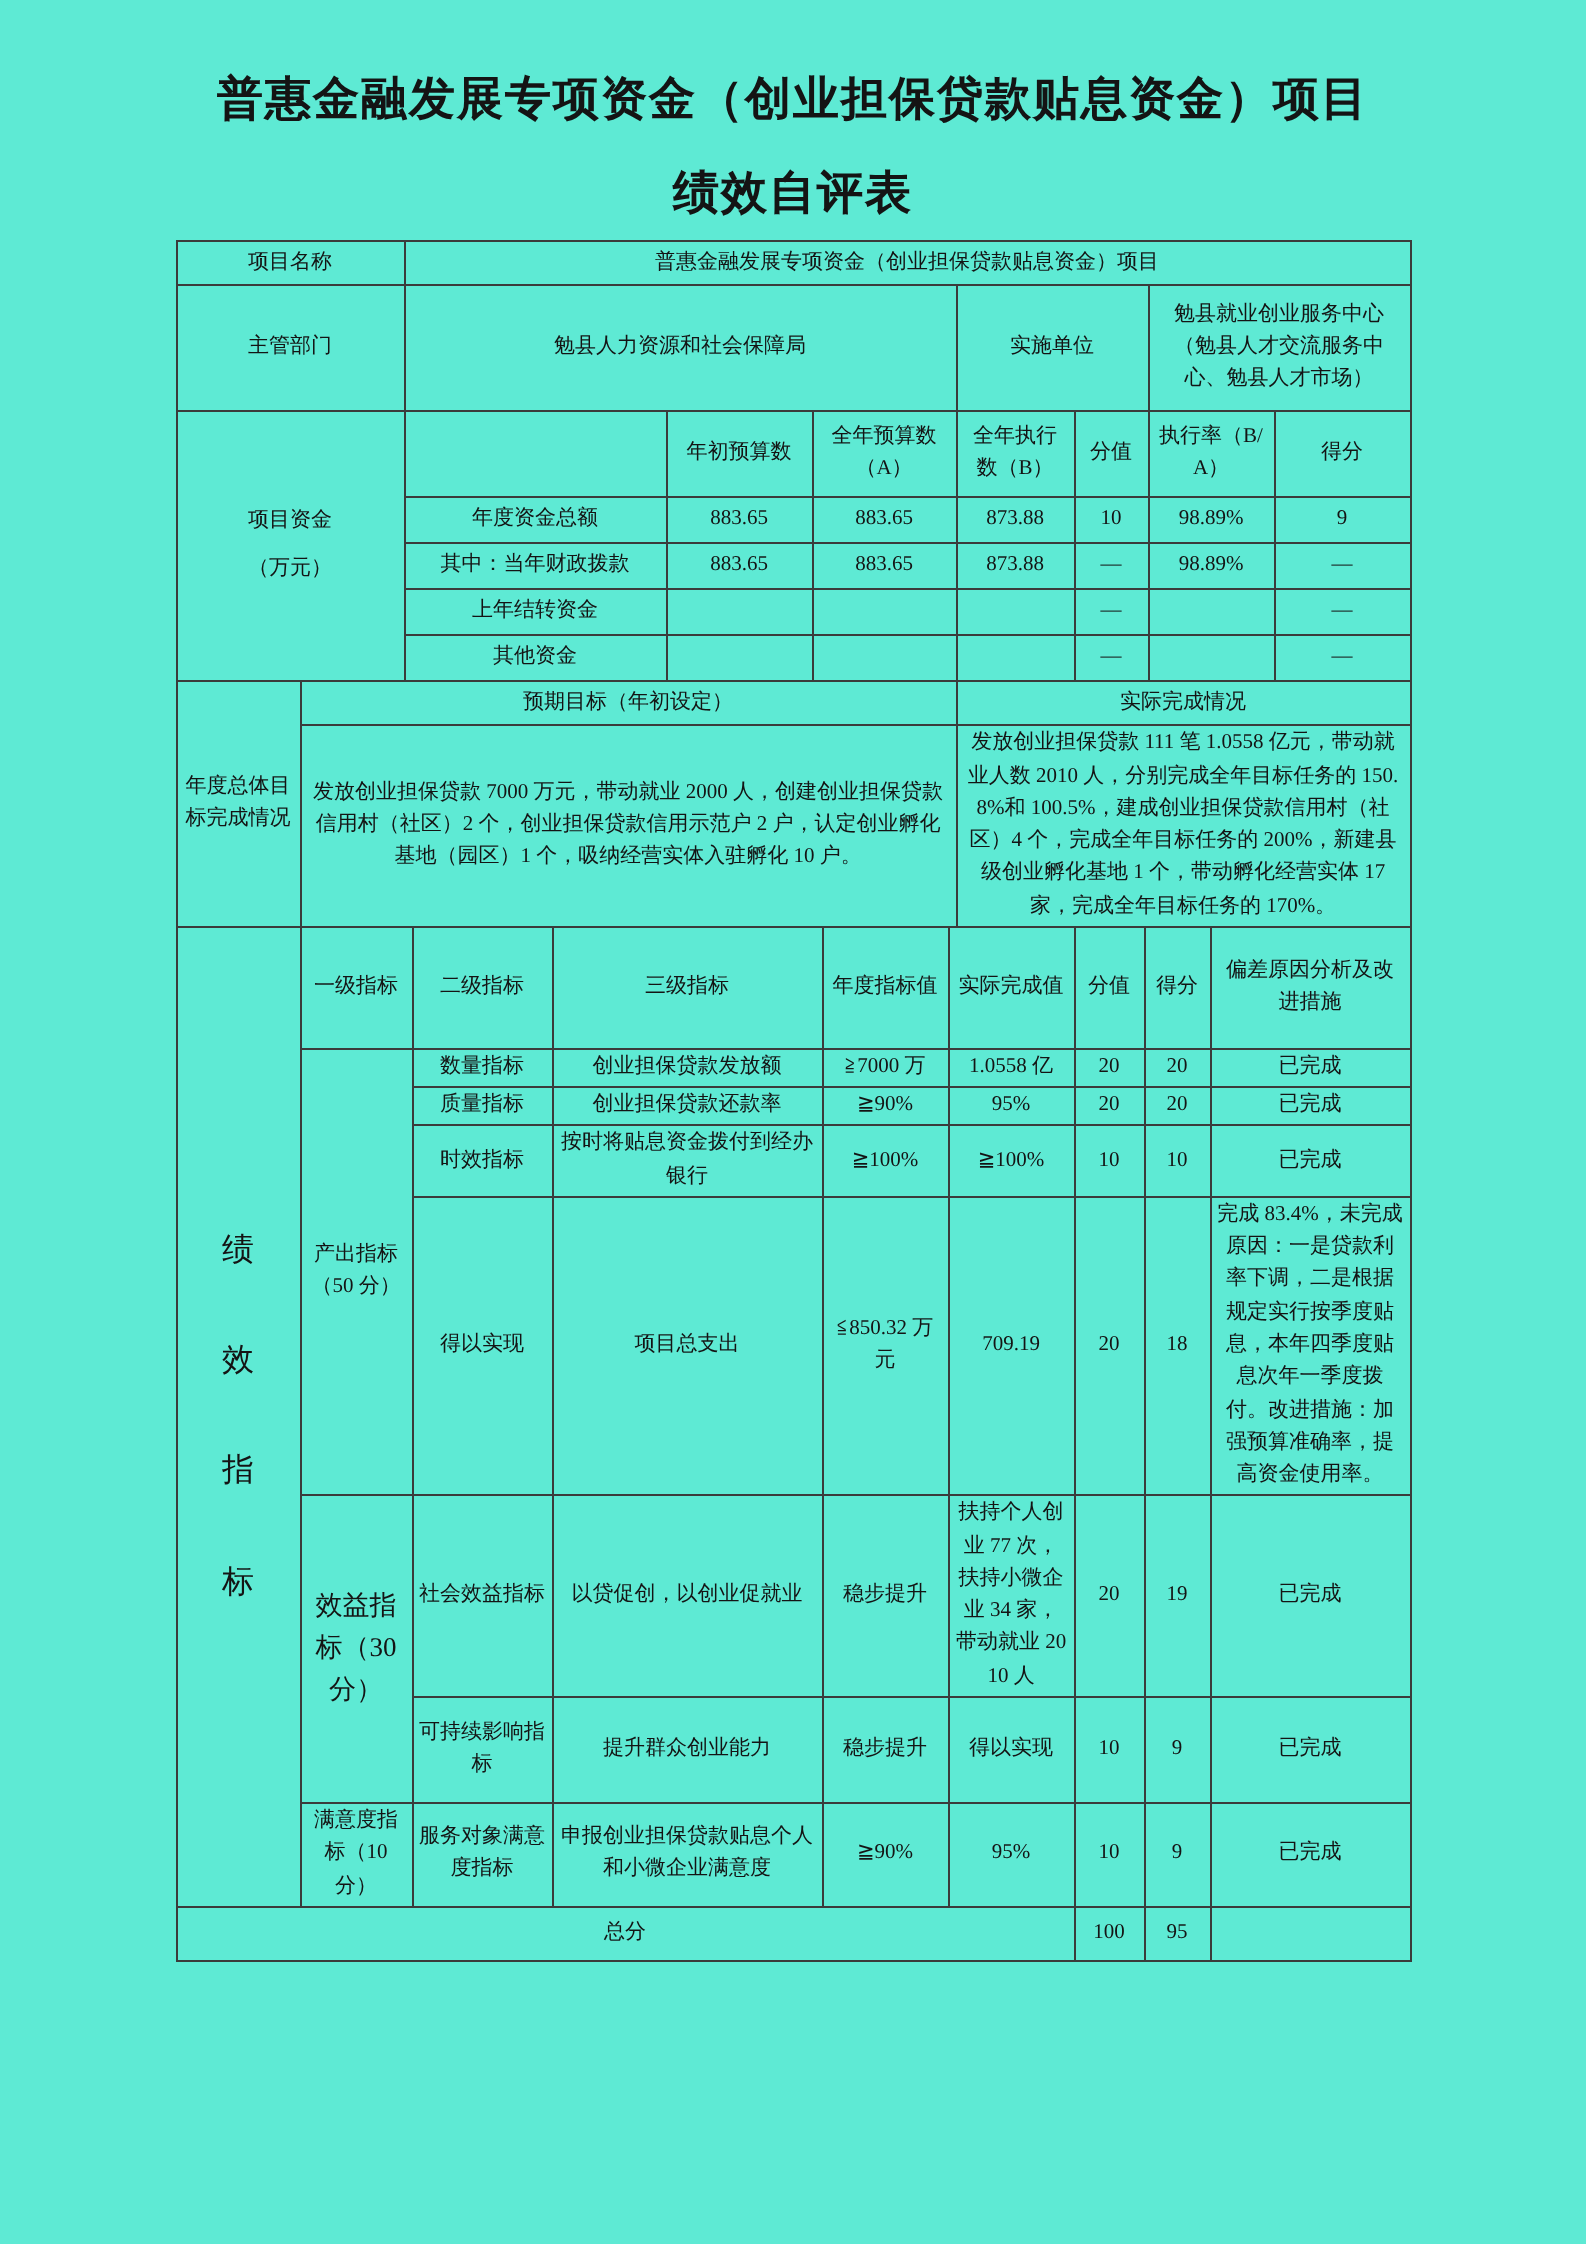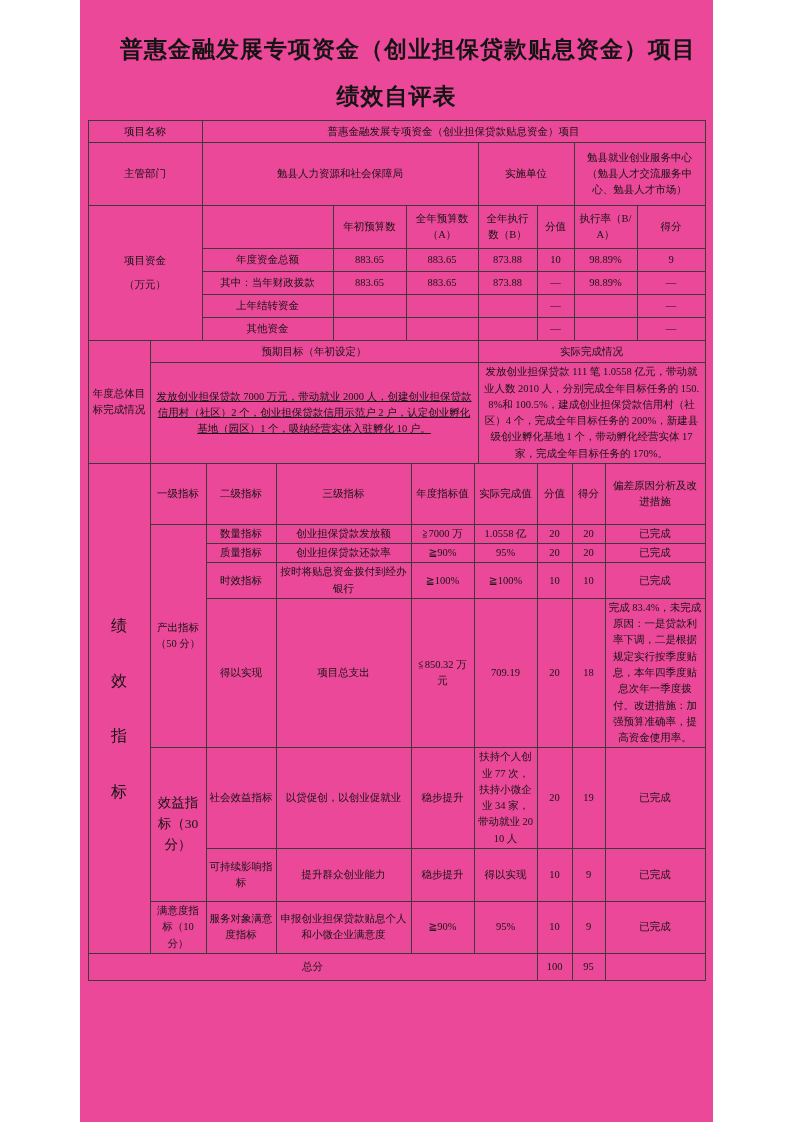--- a/index.html
+++ b/index.html
@@ -4,24 +4,24 @@
 <style>
   html, body {
     margin: 0;
     padding: 0;
     background: #ffffff;
     color: #141414;
     font-family: "Liberation Serif", "DejaVu Serif", serif;
   }
   .page {
     position: relative;
-    width: 633px;
+    width: 793px;
     height: 1122px;
     margin: 0 auto;
-    background: #ec4899;
+    background: #5eead4;
     overflow: hidden;
   }
   .title {
     margin: 26px 40px 0;
     text-align: center;
     font-size: 23px;
     font-weight: bold;
     line-height: 2.05;
     letter-spacing: 1px;
   }
@@ -59,21 +59,21 @@
   .rC0 { height: 61px; }
   .rC1 { height: 18px; }
   .rC2 { height: 17px; }
   .rC3 { height: 32px; }
   .rC4 { height: 124px; }
   .rC5 { height: 92px; }
   .rC6 { height: 53px; }
   .rC7 { height: 52px; }
   .rC8 { height: 27px; }
 
-  .left   { text-align: left; text-decoration: underline; }
+  .left   { text-align: left; }
   .nm     { text-align: left; padding-left: 8px; }
   .para   { padding: 3px 7px; line-height: 1.8; margin-top: 48px; }
   .lh2    { line-height: 2.05; padding: 2px 6px; }
   .fund-label div { line-height: 2.3; }
   .goal-label { padding: 2px 6px; line-height: 2.15; }
   .vcell  { padding: 0; }
   .vtext  {
     width: 1.15em;
     margin: 0 auto;
     line-height: 3.45;

